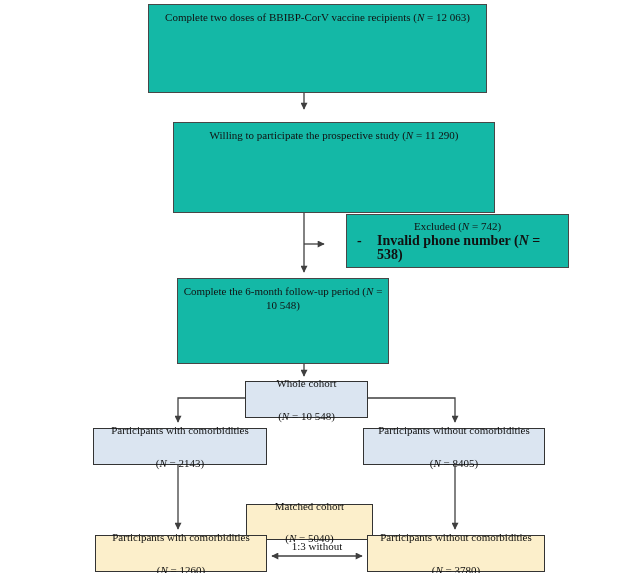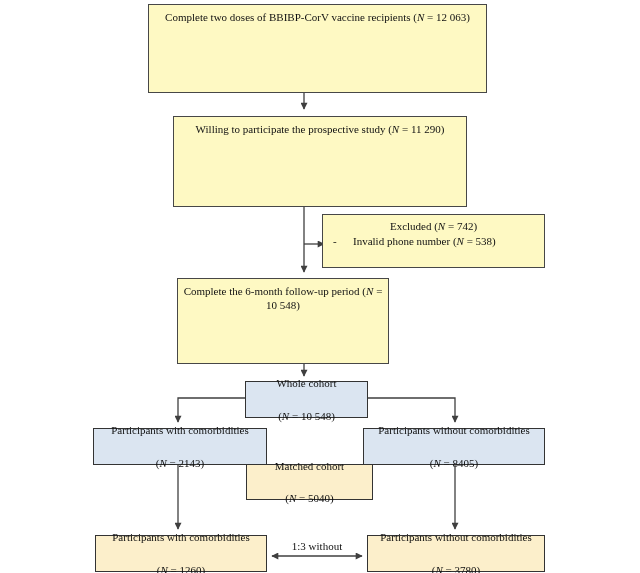--- a/index.html
+++ b/index.html
@@ -2,29 +2,29 @@
 <html style="--cohort-fill: #dbe5f1; --matched-fill: #fcefcb; --line: #3f3f3f;"><head>
 <meta charset="utf-8">
 <style>
   html,body{margin:0;padding:0;background:#fff;}
   .canvas{
     position:relative;width:640px;height:573px;background:#fff;
     font-family:"Liberation Serif","DejaVu Serif",serif;
     color:#111;overflow:hidden;
   }
   .connectors{position:absolute;left:0;top:0;z-index:1;pointer-events:none;}
-  .box{position:absolute;box-sizing:border-box;background:#fef9c3;z-index:2;}
+  .box{position:absolute;box-sizing:border-box;background:#14b8a6;z-index:2;}
   .box-white{border:1.5px solid #474747;}
   .box-blue{border:1.4px solid #333;background:var(--cohort-fill,#dbe5f1);}
   .box-cream{border:1.4px solid #333;background:var(--matched-fill,#fcefcb);}
   .title{font-size:11px;line-height:14px;text-align:center;margin-top:5px;padding:0 4px;}
   ul.bullets{margin:7px 0 0;padding-left:62px;list-style:disc outside;}
   ul.bullets li{font-size:11px;line-height:14px;margin:0 0 0.5px;}
   .dashlist{margin:1px 0 0;padding:0;list-style:none;}
-  .dashlist li{font-size:11px;line-height:14px;padding-left:30px;position:relative;}
+  .dashlist li{font-size:14px;line-height:14px;padding-left:30px;position:relative;font-weight:bold;}
   .dashlist li::before{content:"-";position:absolute;left:10px;}
   .center-box{display:flex;flex-direction:column;align-items:center;justify-content:center;gap:18px;}
   .center-box .ln{font-size:11px;line-height:14.5px;text-align:center;}
   .match-label{position:absolute;z-index:2;font-size:11px;line-height:13px;text-align:center;}
   i{font-style:italic;}
 </style>
 </head>
 <body>
 
 <div class="canvas">
@@ -45,25 +45,25 @@
       <path d="M178,465 V529" marker-end="url(#arw)"></path>
       <path d="M455,465 V529" marker-end="url(#arw)"></path>
       <path d="M272,556 H362" marker-start="url(#arw)" marker-end="url(#arw)"></path>
     </g>
   </svg>
 
   <div class="box box-white" style="left:148px;top:4px;width:339px;height:89px">
     <div class="title">Complete two doses of BBIBP-CorV vaccine recipients (<i>N</i> = 12 063)</div>
   </div>
 
-  <div class="box box-white" style="left:173px;top:116px;width:294px;height:91px">
+  <div class="box box-white" style="left:173px;top:122px;width:322px;height:91px">
     <div class="title">Willing to participate the prospective study (<i>N</i> = 11 290)</div>
   </div>
 
-  <div class="box box-white" style="left:322px;top:214px;width:223px;height:54px">
+  <div class="box box-white" style="left:346px;top:214px;width:223px;height:54px">
     <div class="title" style="margin-top:4px">Excluded (<i>N</i> = 742)</div>
     <ul class="dashlist">
       <li>Invalid phone number (<i>N</i> = 538)</li>
     </ul>
   </div>
 
   <div class="box box-white" style="left:177px;top:278px;width:212px;height:86px">
     <div class="title" style="padding:0 2px">Complete the 6-month follow-up period (<i>N</i> = 10 548)</div>
   </div>
 
@@ -75,21 +75,21 @@
   <div class="box box-blue center-box" style="left:93px;top:428px;width:174px;height:37px">
     <div class="ln">Participants with comorbidities</div>
     <div class="ln">(<i>N</i> = 2143)</div>
   </div>
 
   <div class="box box-blue center-box" style="left:363px;top:428px;width:182px;height:37px">
     <div class="ln">Participants without comorbidities</div>
     <div class="ln">(<i>N</i> = 8405)</div>
   </div>
 
-  <div class="box box-cream center-box" style="left:246px;top:464px;width:127px;height:36px">
+  <div class="box box-cream center-box" style="left:246px;top:504px;width:127px;height:36px">
     <div class="ln">Matched cohort</div>
     <div class="ln">(<i>N</i> = 5040)</div>
   </div>
 
   <div class="box box-cream center-box" style="left:95px;top:535px;width:172px;height:37px">
     <div class="ln">Participants with comorbidities</div>
     <div class="ln">(<i>N</i> = 1260)</div>
   </div>
 
   <div class="box box-cream center-box" style="left:367px;top:535px;width:178px;height:37px">

